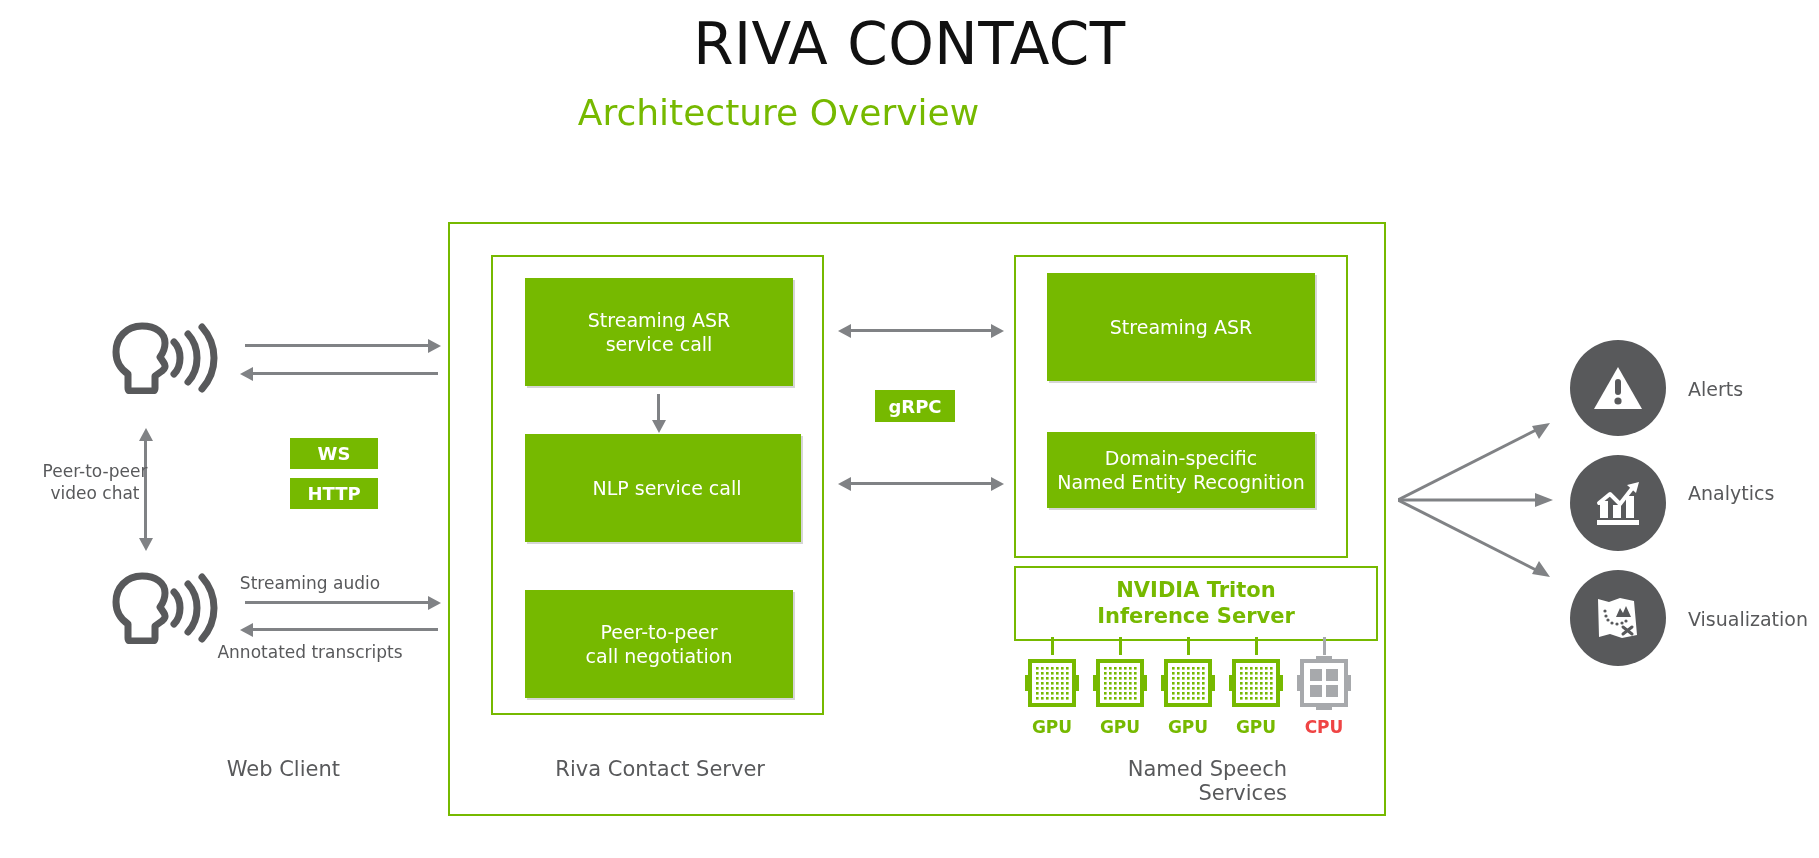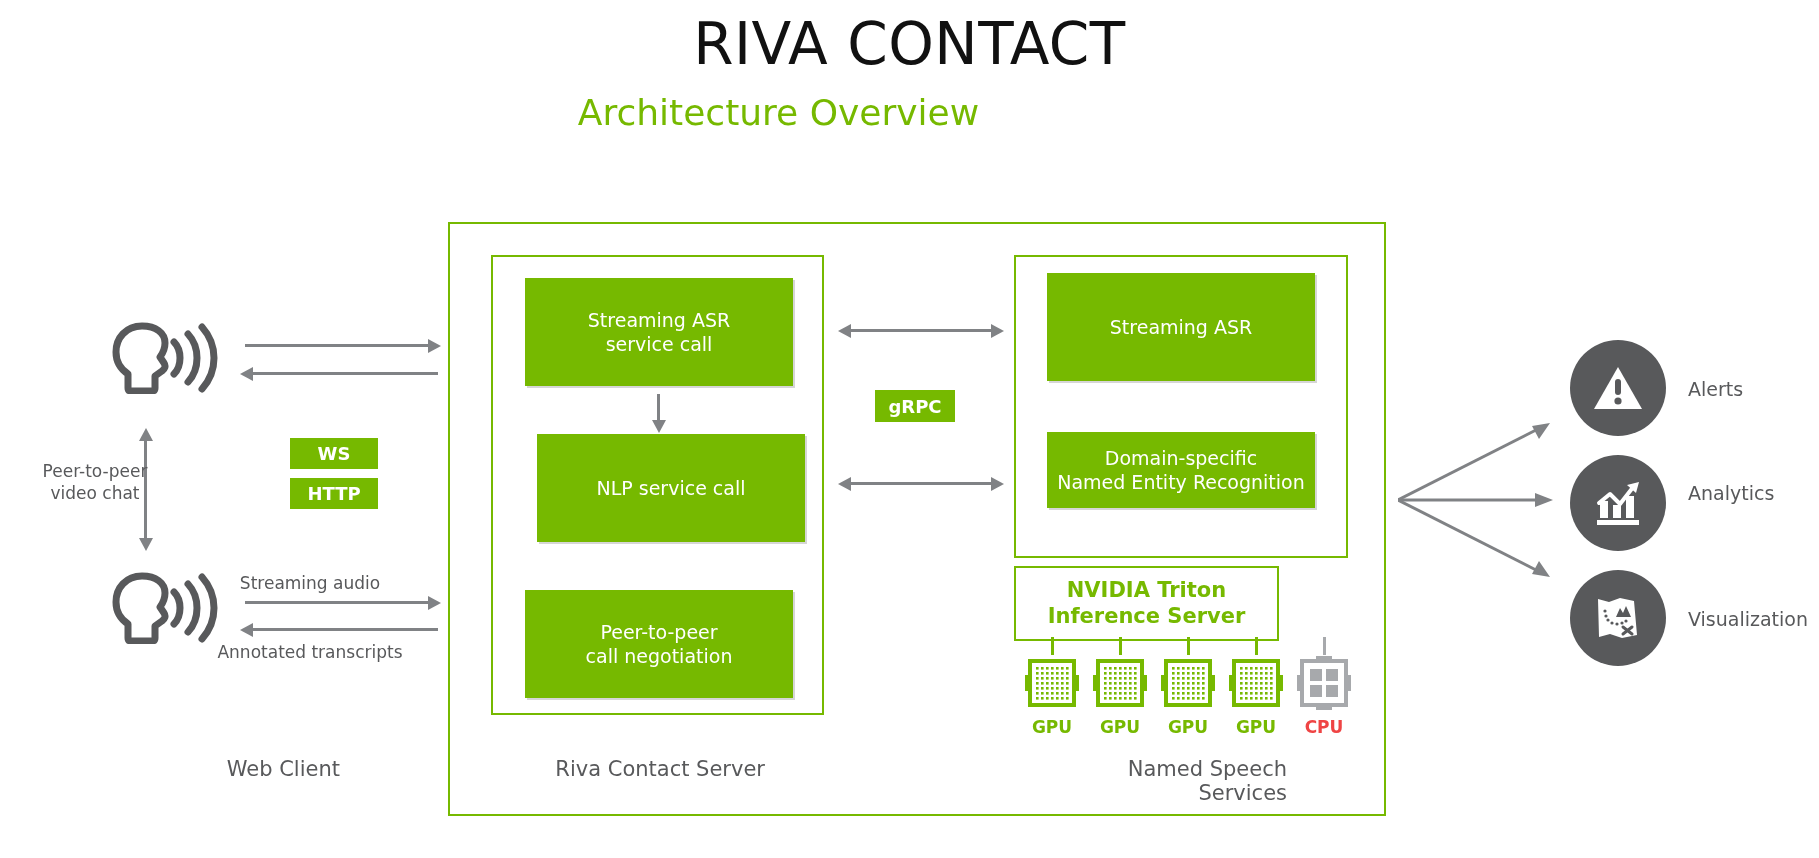--- a/index.html
+++ b/index.html
@@ -30,37 +30,37 @@
   
   #contact-inner{
     left:491px;top:255px;width:333px;height:460px;
     border:2px solid #76b900;box-sizing:border-box;
   }
   #speech-inner{
     left:1014px;top:255px;width:334px;height:303px;
     border:2px solid #76b900;box-sizing:border-box;
   }
   #triton-box{
-    left:1014px;top:566px;width:265px;height:75px;
+    left:1014px;top:566px;width:364px;height:75px;
     border:2px solid #76b900;box-sizing:border-box;
     display:flex;align-items:center;justify-content:center;
   }
   #triton-label{
     color:#76b900;font-size:21px;font-weight:700;line-height:1.2;text-align:center;
   }
 
   
   .gbox{
     background:#76b900;color:#ffffff;
     display:flex;align-items:center;justify-content:center;text-align:center;
     font-size:19px;line-height:1.28;
     box-shadow:2px 2px 0 rgba(0,0,0,0.16);
   }
   #box-asr-call   {left:525px;top:278px;width:268px;height:108px;}
-  #box-nlp-call   {left:537px;top:434px;width:268px;height:108px;}
+  #box-nlp-call   {left:525px;top:434px;width:268px;height:108px;padding-left:8px;}
   #box-p2p-call   {left:525px;top:590px;width:268px;height:108px;}
   #box-asr        {left:1047px;top:273px;width:268px;height:108px;}
   #box-ner        {left:1047px;top:432px;width:268px;height:76px;}
 
   
   .chip{
     background:#76b900;color:#ffffff;font-size:18px;font-weight:700;
     display:flex;align-items:center;justify-content:center;
   }
   #chip-ws   {left:290px;top:438px;width:88px;height:31px;}

